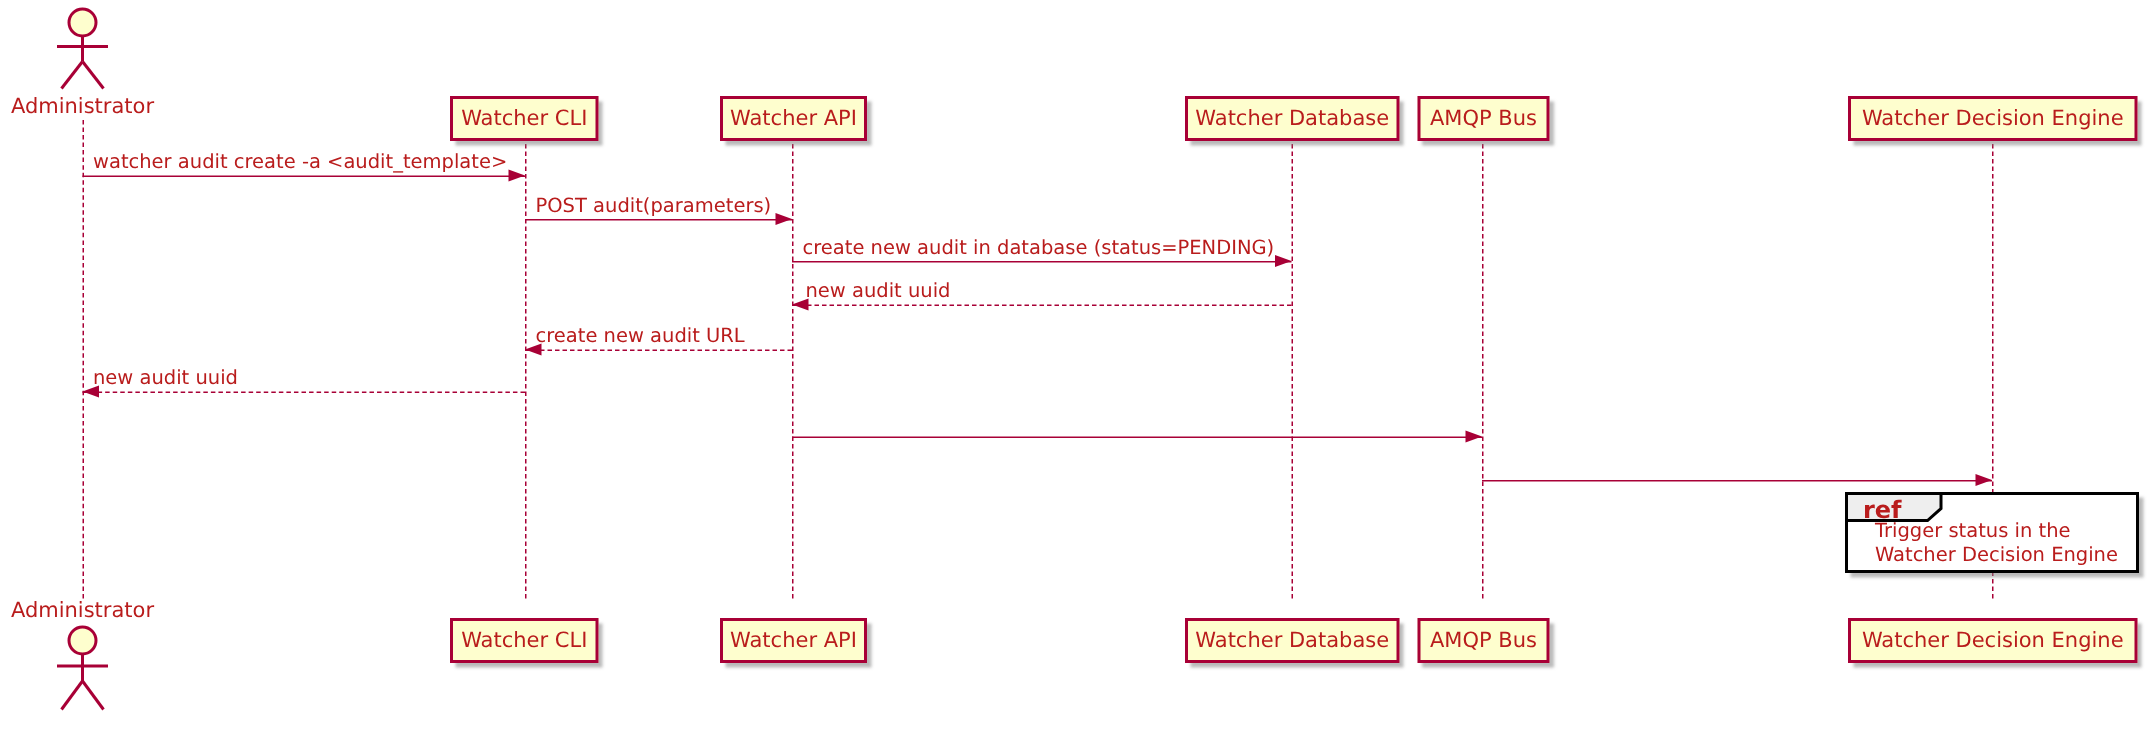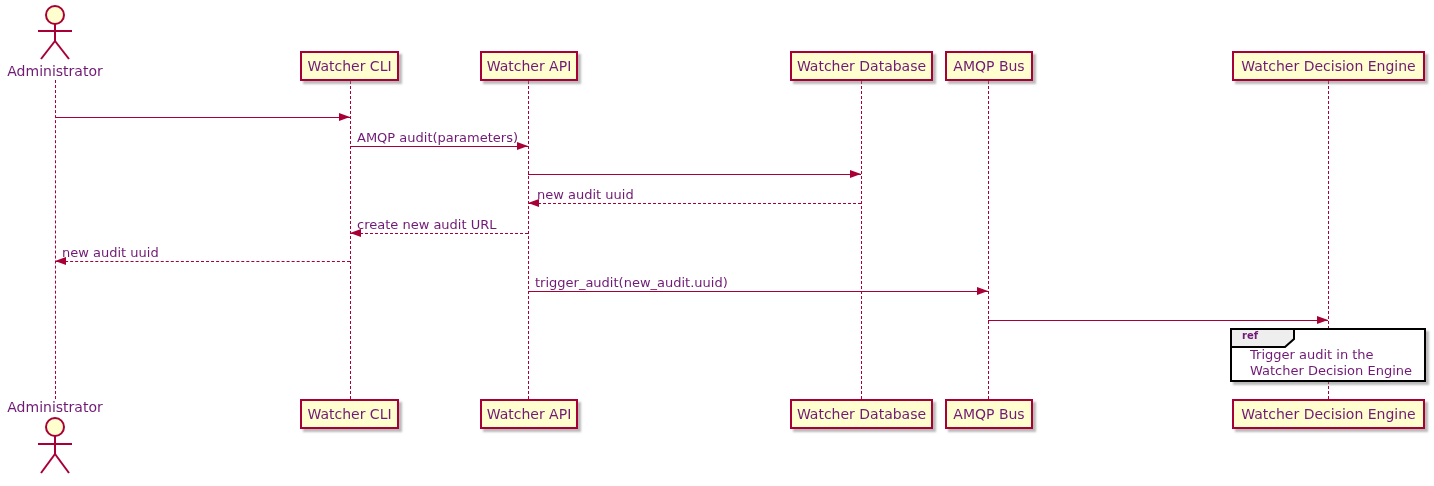--- a/index.html
+++ b/index.html
@@ -1,28 +1,28 @@
 <!DOCTYPE html>
 <html><head>
 <meta charset="utf-8">
 <style>
   html,body { margin:0; padding:0; background:#ffffff; }
   .diagram {
     position:relative; width:1434px; height:486px; background:#ffffff;
-    font-family:"DejaVu Sans", sans-serif; overflow:hidden; color:#701a75;
+    font-family:"DejaVu Sans", sans-serif; overflow:hidden; color:#b91c1c;
   }
   .lifeline {
     position:absolute; width:0; border-left:1px dashed #A80036; z-index:0;
   }
   .pbox {
     position:absolute; height:30px; box-sizing:border-box;
     background:#FEFECE; border:2px solid #A80036;
     box-shadow:3px 3px 2px rgba(130,130,130,0.55);
     display:flex; align-items:center; justify-content:center;
-    font-size:14px; white-space:nowrap; z-index:2; padding:0 6px;
+    font-size:14px; white-space:nowrap; z-index:2; padding:0 6px;margin-top:13px;
   }
   .actor-label {
     position:absolute; text-align:center; font-size:14px; z-index:2; white-space:nowrap;
   }
   .actor-figure { position:absolute; z-index:2; }
   .msg-label {
     position:absolute; font-size:13px; white-space:nowrap; z-index:1;
   }
   .arrow { position:absolute; height:1px; z-index:1; }
   .arrow .line { position:absolute; left:0; right:0; top:0; border-top:1px solid #A80036; }
@@ -38,21 +38,21 @@
     left:0; border-right:11px solid #A80036;
     border-top:4px solid transparent; border-bottom:4px solid transparent;
   }
   .refbox {
     position:absolute; left:1230px; top:328px; width:196px; height:54px;
     box-sizing:border-box; background:#ffffff; border:2px solid #000000;
     box-shadow:3px 3px 2px rgba(130,130,130,0.55); z-index:3;
   }
   .ref-header { position:absolute; left:-2px; top:-2px; z-index:4; }
   .ref-keyword {
-    position:absolute; left:10px; top:0px; font-size:10px; font-weight:bold; z-index:5;
+    position:absolute; left:10px; top:0px; font-size:16px; font-weight:bold; z-index:5;
   }
   .ref-lines {
     position:absolute; left:18px; top:17px; font-size:13px; line-height:16px; z-index:5;
   }
 </style>
 </head>
 <body>
 
 <div class="diagram">
 
@@ -75,31 +75,33 @@
     </svg>
   </div>
   <div class="actor-label" style="left:0px; top:63px; width:110px;">Administrator</div>
 
   <div class="pbox" style="left:300px; top:51px; width:99px;">Watcher CLI</div>
   <div class="pbox" style="left:480px; top:51px; width:98px;">Watcher API</div>
   <div class="pbox" style="left:790px; top:51px; width:143px;">Watcher Database</div>
   <div class="pbox" style="left:945px; top:51px; width:88px;">AMQP Bus</div>
   <div class="pbox" style="left:1232px; top:51px; width:193px;">Watcher Decision Engine</div>
 
+  <div class="msg-label" style="left:62px; top:101px;">watcher audit create -a &lt;audit_template&gt;</div>
   <div class="arrow solid" style="left:55px; top:117px; width:295px;">
     <span class="line"></span>
       <span class="head right"></span>
   </div>
 
-  <div class="msg-label" style="left:357px; top:130px;">AMQP audit(parameters)</div>
+  <div class="msg-label" style="left:357px; top:130px;">POST audit(parameters)</div>
   <div class="arrow solid" style="left:350px; top:146px; width:178px;">
     <span class="line"></span>
       <span class="head right"></span>
   </div>
 
+  <div class="msg-label" style="left:535px; top:158px;">create new audit in database (status=PENDING)</div>
   <div class="arrow solid" style="left:528px; top:174px; width:333px;">
     <span class="line"></span>
       <span class="head right"></span>
   </div>
 
   <div class="msg-label" style="left:537px; top:187px;">new audit uuid</div>
   <div class="arrow dashed" style="left:528px; top:203px; width:333px;">
     <span class="line"></span>
       <span class="head left"></span>
   </div>
@@ -109,40 +111,39 @@
     <span class="line"></span>
       <span class="head left"></span>
   </div>
 
   <div class="msg-label" style="left:62px; top:245px;">new audit uuid</div>
   <div class="arrow dashed" style="left:55px; top:261px; width:295px;">
     <span class="line"></span>
       <span class="head left"></span>
   </div>
 
-  <div class="msg-label" style="left:535px; top:275px;">trigger_audit(new_audit.uuid)</div>
   <div class="arrow solid" style="left:528px; top:291px; width:460px;">
     <span class="line"></span>
       <span class="head right"></span>
   </div>
 
   <div class="arrow solid" style="left:988px; top:320px; width:340px;">
     <span class="line"></span>
       <span class="head right"></span>
   </div>
 
   <div class="refbox">
     <div class="ref-header">
       <svg width="66" height="20" viewBox="0 0 66 20">
         <polygon points="1,1 64,1 64,11 55,19 1,19" fill="#EEEEEE" stroke="#000000" stroke-width="2"></polygon>
       </svg>
     </div>
     <div class="ref-keyword">ref</div>
     <div class="ref-lines">
-      <div>Trigger audit in the</div>
+      <div>Trigger status in the</div>
       <div>Watcher Decision Engine</div>
     </div>
   </div>
 
   <div class="pbox" style="left:300px; top:399px; width:99px;">Watcher CLI</div>
   <div class="pbox" style="left:480px; top:399px; width:98px;">Watcher API</div>
   <div class="pbox" style="left:790px; top:399px; width:143px;">Watcher Database</div>
   <div class="pbox" style="left:945px; top:399px; width:88px;">AMQP Bus</div>
   <div class="pbox" style="left:1232px; top:399px; width:193px;">Watcher Decision Engine</div>
 

